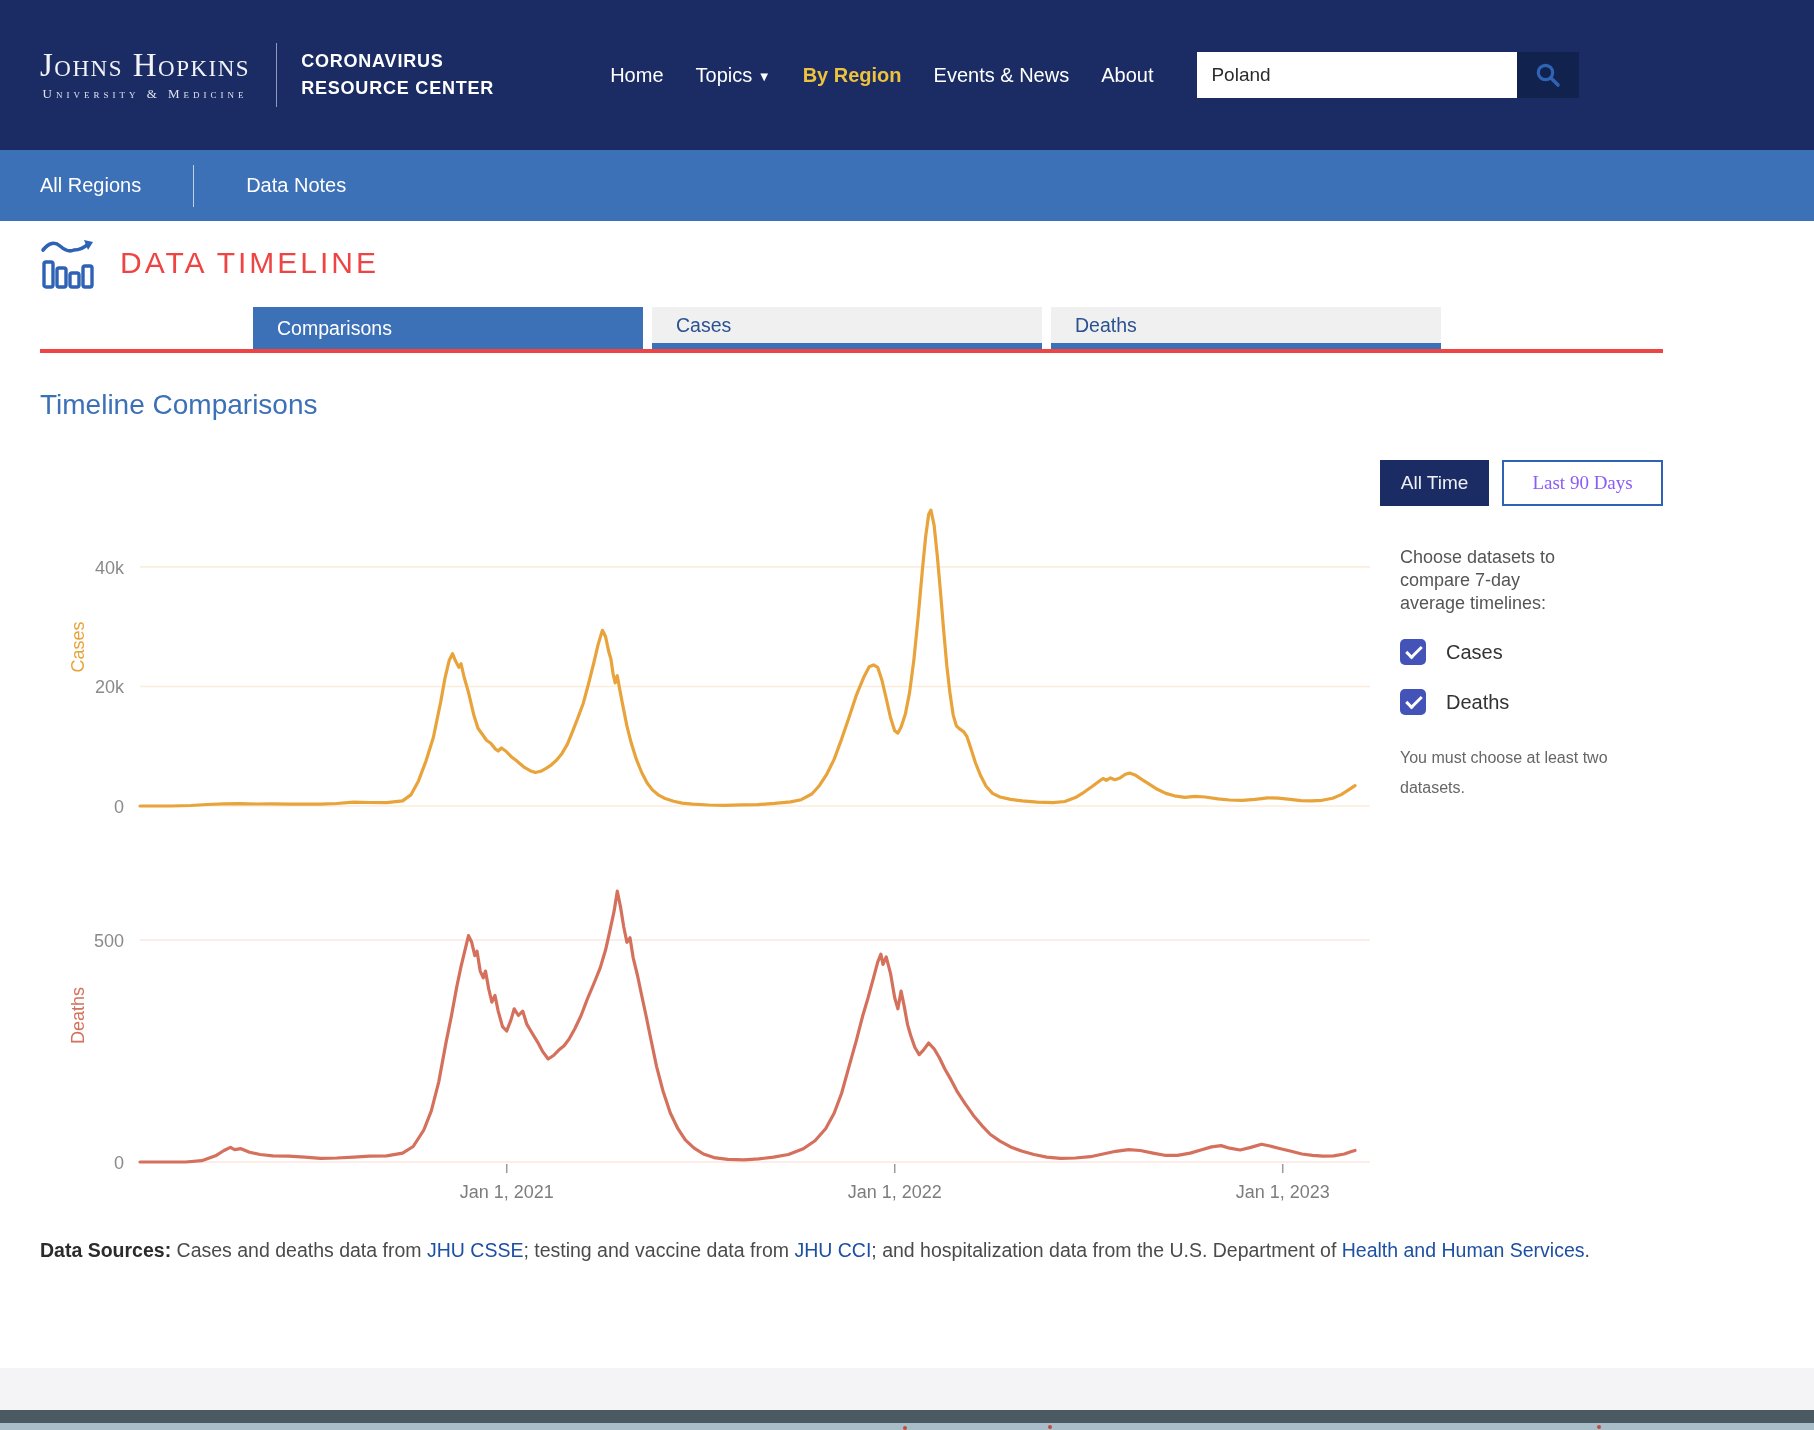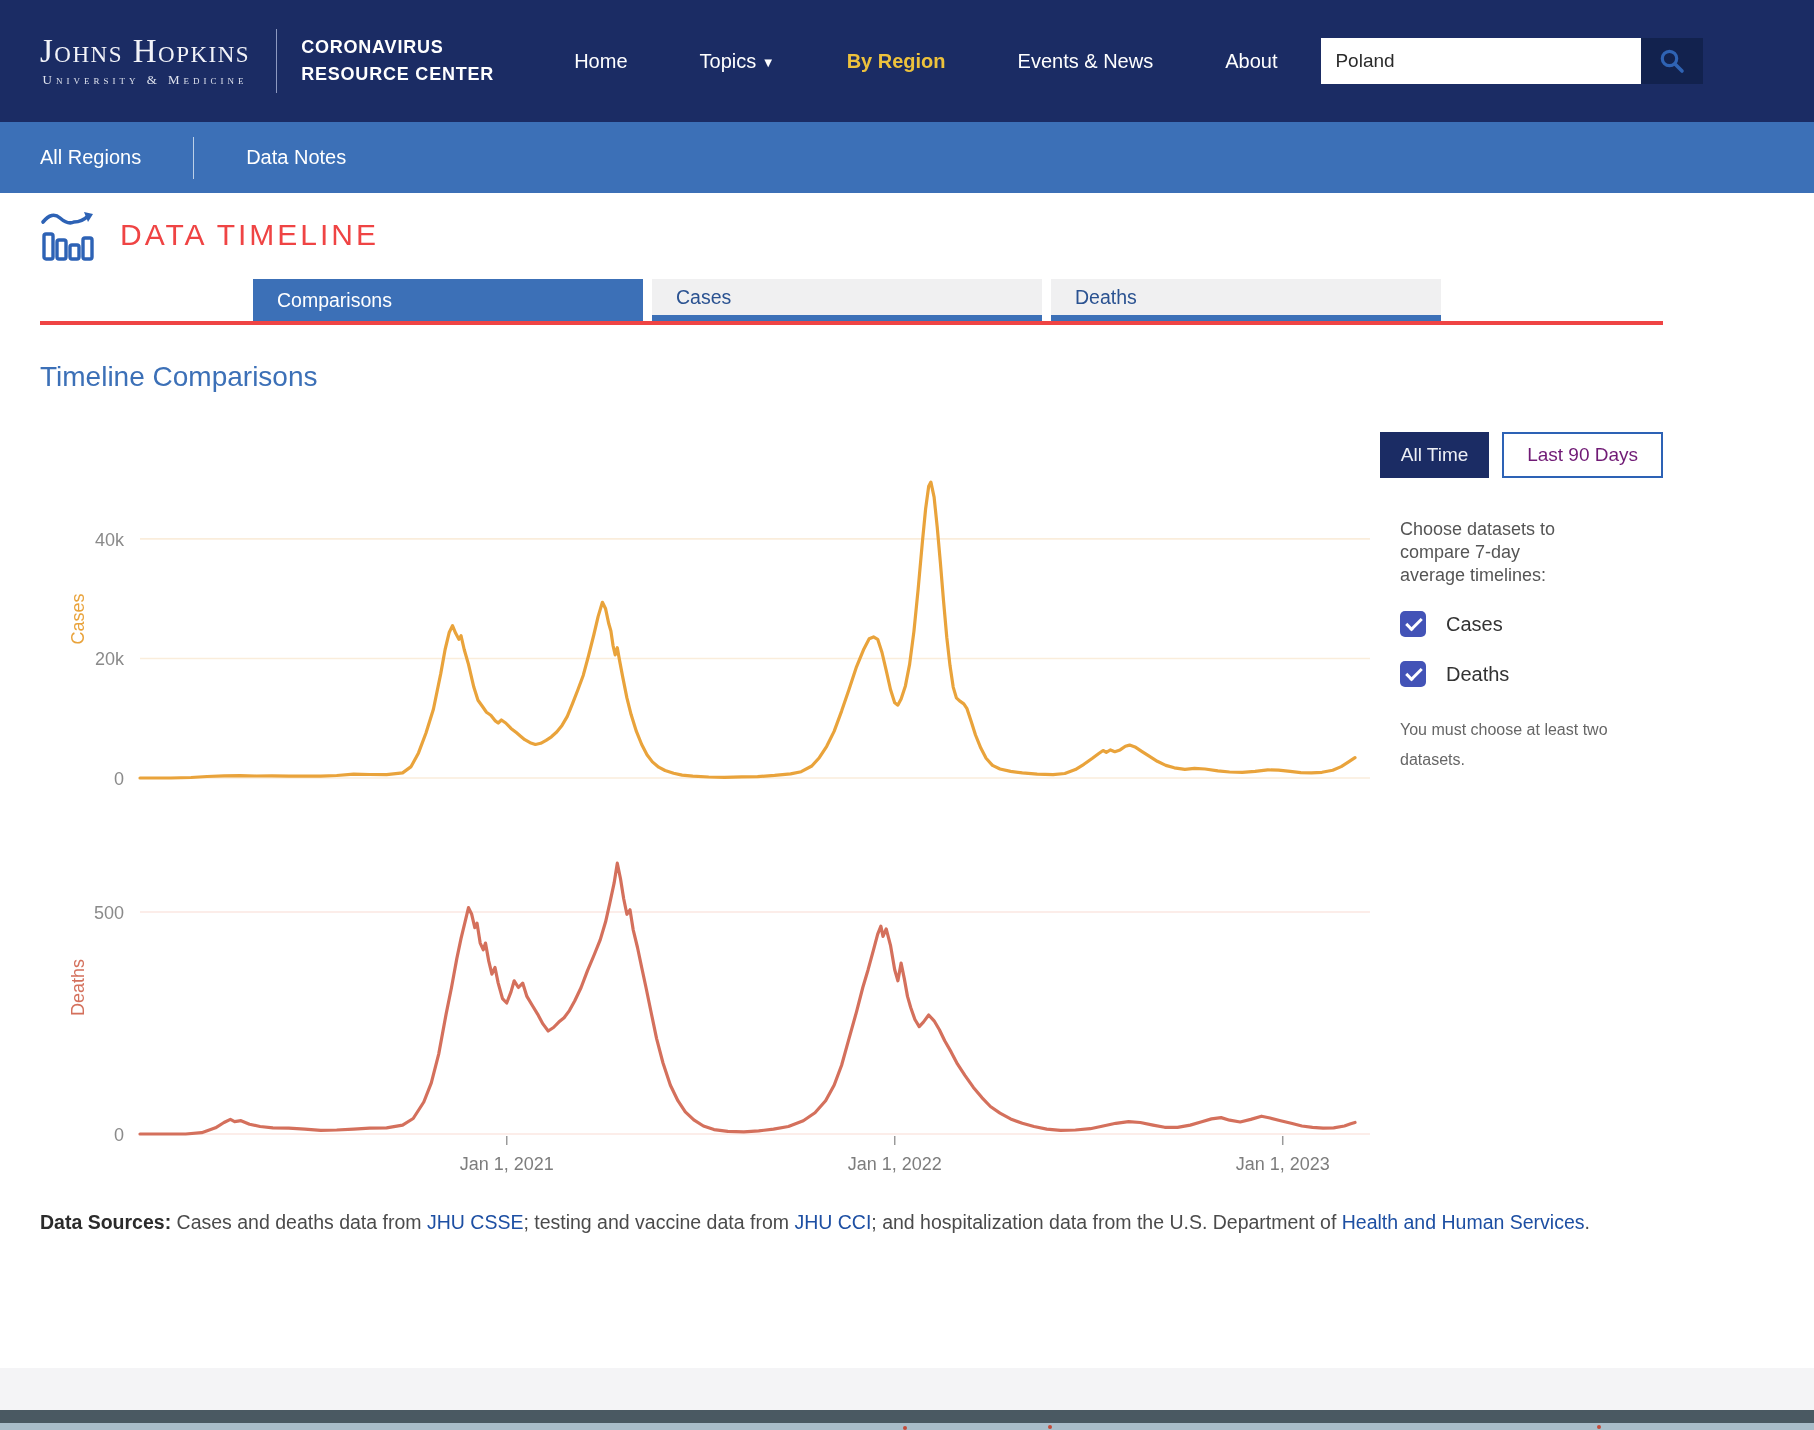--- a/index.html
+++ b/index.html
@@ -1,27 +1,27 @@
 <!DOCTYPE html>
 <html><head>
 <meta charset="utf-8">
 <style>
   html,body{margin:0;padding:0;}
   body{font-family:"Liberation Sans",sans-serif;background:#ffffff;}
   .page{position:relative;width:1814px;height:1430px;background:#ffffff;overflow:hidden;}
 
   
-  .header{height:122px;background:#1B2C64;display:flex;align-items:center;padding:0 40px;box-sizing:border-box;}
+  .header{height:150px;background:#1B2C64;display:flex;align-items:center;padding:0 40px;box-sizing:border-box;}
   .logo-block{display:flex;align-items:center;}
   .jh-logo{color:#f2f3f8;font-family:"Liberation Serif",serif;}
   .jh-name{font-size:33px;font-variant:small-caps;letter-spacing:1.5px;line-height:1;}
   .jh-sub{font-size:13px;font-variant:small-caps;letter-spacing:4px;margin-top:4px;text-align:center;color:#dfe3ee;}
   .logo-divider{width:1px;height:64px;background:#8d99c0;margin:0 24px 0 26px;}
   .brand{color:#ffffff;font-weight:bold;font-size:18px;letter-spacing:0.8px;line-height:1.5;}
-  .main-nav{display:flex;align-items:center;gap:72px;margin-left:80px;}
+  .main-nav{display:flex;align-items:center;gap:32px;margin-left:116px;}
   .nav-item{color:#ffffff;font-size:20px;cursor:pointer;white-space:nowrap;}
   .nav-item.active{color:#EDC23C;font-weight:bold;}
   .nav-caret{font-size:13px;position:relative;top:-1px;}
   .search-wrap{margin-left:44px;display:flex;align-items:center;border-radius:18px;}
   .search-input{width:292px;height:46px;border:none;outline:none;font-size:19px;padding:0 14px;color:#2b2b2b;font-family:"Liberation Sans",sans-serif;background:#ffffff;}
   .search-btn{width:62px;height:46px;background:#12224E;border:none;display:flex;align-items:center;justify-content:center;cursor:pointer;}
 
   
   .subnav{height:71px;background:#3C70B7;display:flex;align-items:center;padding:0 40px;box-sizing:border-box;}
   .subnav-item{color:#ffffff;font-size:20px;cursor:pointer;}
@@ -44,21 +44,21 @@
   .charts-col{width:1340px;}
   .chart{display:block;}
   .chart text{font-family:"Liberation Sans",sans-serif;}
   #cases-chart{margin-top:25px;}
   #deaths-chart{margin-top:23px;}
 
   .controls-col{width:283px;padding-top:13px;}
   .range-buttons{display:flex;justify-content:flex-end;gap:13px;}
   .btn{height:46px;box-sizing:border-box;display:flex;align-items:center;justify-content:center;font-size:19px;cursor:pointer;font-family:"Liberation Sans",sans-serif;}
   .btn-alltime{width:120px;background:#1B2C64;color:#eef0f6;border:none;}
-  .btn-last90{width:177px;background:#ffffff;color:#701a75;border:2px solid #2D62B5;}
+  .btn-last90{width:177px;background:#ffffff;color:#8b5cf6;border:2px solid #2D62B5;font-family:Liberation Serif, serif;}
   .picker{margin-top:40px;padding-left:20px;}
   .picker-prompt{font-size:18px;color:#555555;line-height:23px;width:190px;}
   .check-row{display:flex;align-items:center;gap:20px;margin-top:24px;cursor:pointer;}
   .checkbox{width:26px;height:26px;border-radius:5px;background:#4353B7;position:relative;flex:none;}
   .checkbox:after{content:"";position:absolute;left:6px;top:7px;width:13px;height:6px;border-left:3px solid #ffffff;border-bottom:3px solid #ffffff;transform:rotate(-45deg);}
   .check-label{font-size:20px;color:#333333;}
   .picker-note{margin-top:28px;font-size:16px;color:#666666;line-height:30px;width:210px;}
 
   .sources{margin-top:26px;font-size:19.5px;line-height:34px;color:#4b4b4b;max-width:1590px;}
   .sources strong{color:#2b2b2b;margin-top:27px;}

